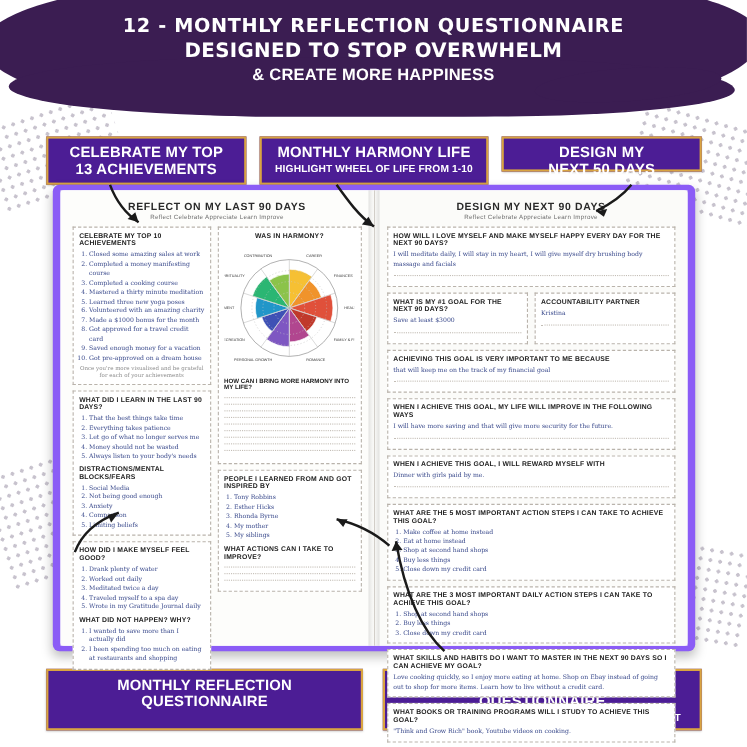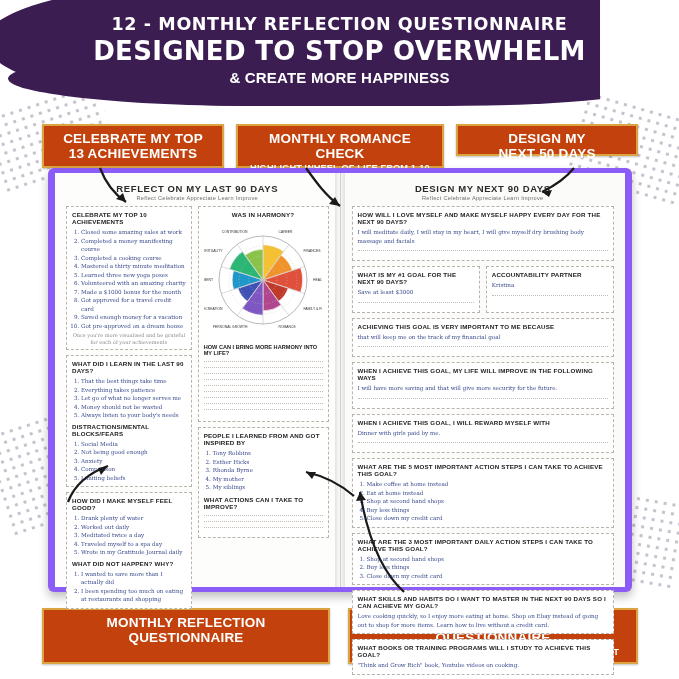--- a/index.html
+++ b/index.html
@@ -20,21 +20,21 @@
     opacity: .85;
     transform: rotate(-18deg);
   }
   .dots.tl { left: -10px; top: 98px; width: 120px; height: 80px; }
   .dots.ml { left: -6px; top: 415px; width: 120px; height: 110px; }
   .dots.tr { right: -14px; top: 104px; width: 120px; height: 90px; transform: rotate(16deg); }
   .dots.br { right: -4px; bottom: 96px; width: 110px; height: 90px; transform: rotate(10deg); }
 
   
   .header {
-    position: absolute; left: 0; top: 0; width: 600px; height: 112px;
+    position: absolute; left: 0; top: 0; width: 679px; height: 112px;
     overflow: hidden;
   }
   .brush {
     position: absolute; left: -14px; top: -22px; width: 706px; height: 128px;
     background: #3b1d52;
     border-radius: 50% 42% 48% 46% / 60% 55% 70% 62%;
   }
   .brush2 {
     position: absolute; left: 8px; top: 52px; width: 660px; height: 54px;
     background: #3b1d52;
@@ -47,32 +47,32 @@
   }
   .header-text {
     position: absolute; left: 0; top: 14px; width: 679px;
     text-align: center; color: #ffffff; z-index: 4;
   }
   .h-line1 {
     font-size: 17.5px; letter-spacing: .6px; font-weight: 700;
     font-family: "DejaVu Sans", sans-serif;
   }
   .h-line2 {
-    font-size: 26px; font-weight: 700; letter-spacing: .3px; margin-top: 2px;
+    font-size: 18px; font-weight: 700; letter-spacing: .3px; margin-top: 2px;
     font-family: "DejaVu Sans", sans-serif;
   }
   .h-line3 {
     font-size: 15px; font-weight: 700; margin-top: 3px; letter-spacing: .2px;
     font-family: Liberation Sans, sans-serif;
   }
 
   
   .callout {
     position: absolute;
-    background: #c2410c;
+    background: #4c1d95;
     border: 2px solid #d9a441;
     color: #fff;
     text-align: center;
     padding: 5px 6px 6px;
     box-shadow: 0 1px 2px rgba(0,0,0,.25);
   }
   .callout .c1 { font-size: 13.5px; font-weight: 700; line-height: 1.12; letter-spacing: .2px;}
   .callout .c2 { font-size: 9.3px; font-weight: 700; line-height: 1.18; margin-top: 2px; letter-spacing: .1px;}
 
   #callout-achievements { left: 42px;  top: 124px; width: 182px; height: 44px; }
@@ -175,21 +175,21 @@
     <div class="h-line2">DESIGNED TO STOP OVERWHELM</div>
     <div class="h-line3">&amp; CREATE MORE HAPPINESS</div>
   </div>
 </div>
 
 <div class="callout" id="callout-achievements">
   <div class="c1">CELEBRATE MY TOP</div>
   <div class="c1">13 ACHIEVEMENTS</div>
 </div>
 <div class="callout" id="callout-harmony">
-  <div class="c1">MONTHLY ROMANCE CHECK</div>
+  <div class="c1">MONTHLY HARMONY LIFE</div>
   <div class="c2">HIGHLIGHT WHEEL OF LIFE FROM 1-10</div>
 </div>
 <div class="callout" id="callout-next90">
   <div class="c1">DESIGN MY</div>
   <div class="c1">NEXT 50 DAYS</div>
 </div>
 
 <div class="callout" id="callout-bottom-left">
   <div class="c1">MONTHLY REFLECTION QUESTIONNAIRE</div>
 </div>

